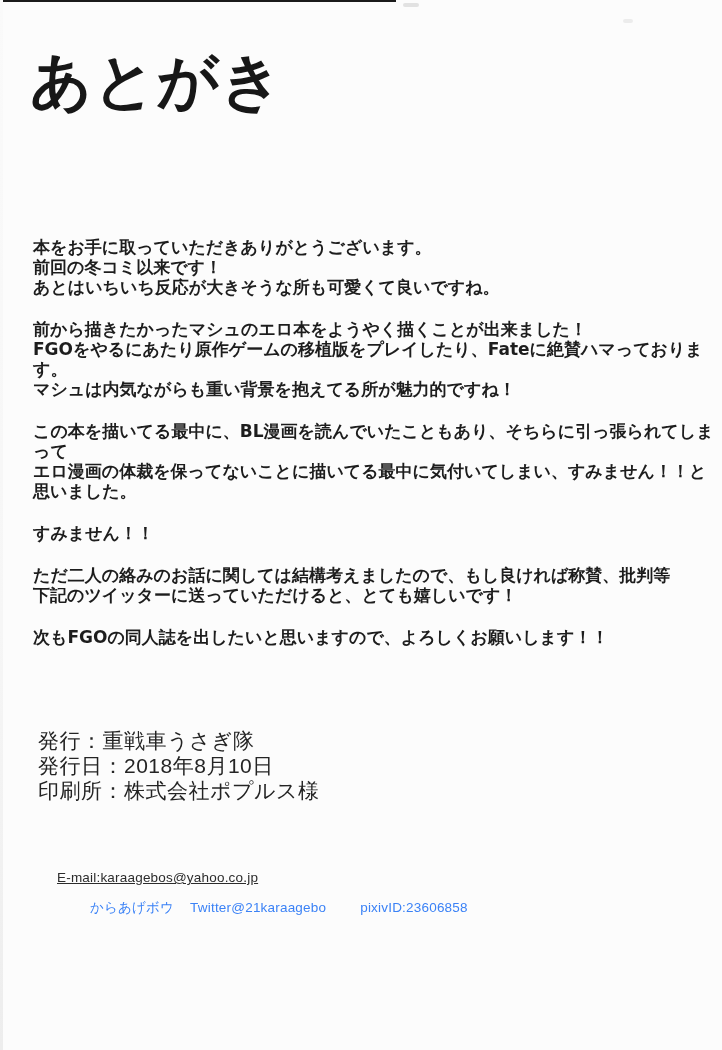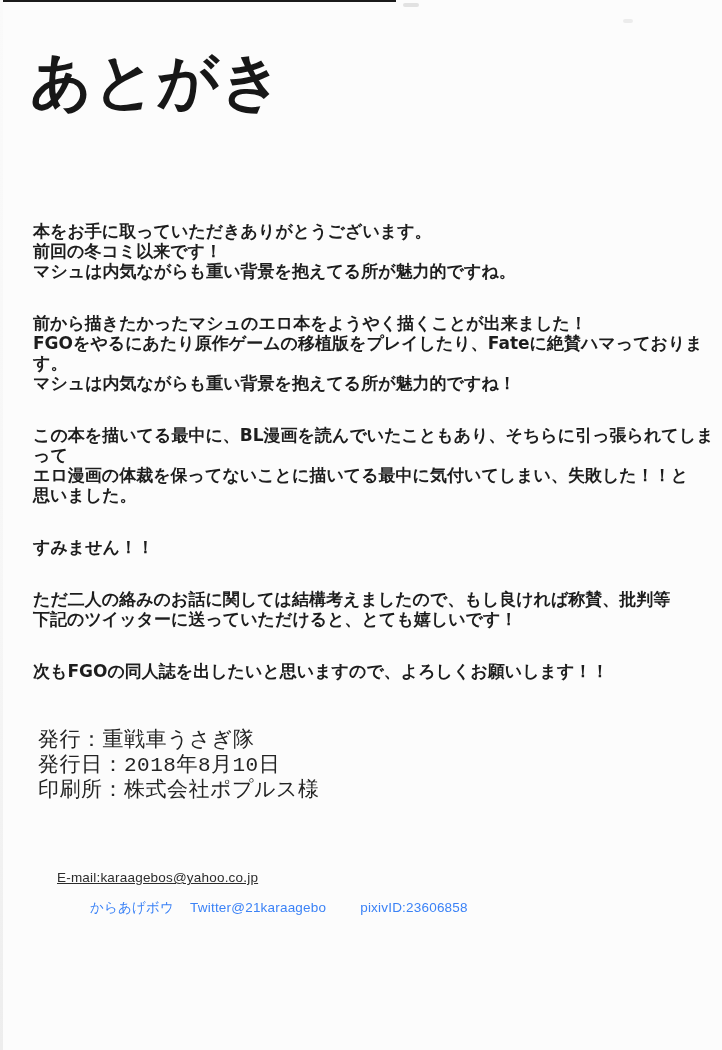--- a/index.html
+++ b/index.html
@@ -53,36 +53,36 @@
     line-height: 1.1;
     font-weight: bold;
     letter-spacing: 1px;
     color: #171717;
     text-align: center;
   }
   
   .afterword {
     position: absolute;
     left: 33px;
-    top: 221px;
+    top: 237px;
     width: 686px;
     font-size: 17px;
     line-height: 20px;
     font-weight: bold;
     color: #1d1d1d;
   }
   .afterword p { margin: 0; }
-  .afterword p + p { margin-top: 32px; }
+  .afterword p + p { margin-top: 22px; }
   .afterword .line { display: block; }
   
   .colophon {
     position: absolute;
     left: 38px;
     top: 728px;
-    font-family: Liberation Mono, monospace;
+    font-family: Liberation Sans, sans-serif;
     font-size: 21px;
     line-height: 25px;
     font-weight: normal;
     color: #242424;
     letter-spacing: 0.5px;
   }
   
   .contact-email {
     position: absolute;
     left: 57px;
@@ -114,30 +114,30 @@
   <div class="artifact-smudge-a"></div>
   <div class="artifact-smudge-b"></div>
   <div class="artifact-left-edge"></div>
 
   <h1 class="title">あとがき</h1>
 
   <div class="afterword">
     <p>
       <span class="line">本をお手に取っていただきありがとうございます。</span>
       <span class="line">前回の冬コミ以来です！</span>
-      <span class="line">マシュは内気ながらも重い背景を抱えてる所が魅力的ですね。</span>
+      <span class="line">あとはいちいち反応が大きそうな所も可愛くて良いですね。</span>
     </p>
     <p>
       <span class="line">前から描きたかったマシュのエロ本をようやく描くことが出来ました！</span>
       <span class="line">FGOをやるにあたり原作ゲームの移植版をプレイしたり、Fateに絶賛ハマっております。</span>
       <span class="line">マシュは内気ながらも重い背景を抱えてる所が魅力的ですね！</span>
     </p>
     <p>
       <span class="line">この本を描いてる最中に、BL漫画を読んでいたこともあり、そちらに引っ張られてしまって</span>
-      <span class="line">エロ漫画の体裁を保ってないことに描いてる最中に気付いてしまい、失敗した！！と</span>
+      <span class="line">エロ漫画の体裁を保ってないことに描いてる最中に気付いてしまい、すみません！！と</span>
       <span class="line">思いました。</span>
     </p>
     <p>
       <span class="line">すみません！！</span>
     </p>
     <p>
       <span class="line">ただ二人の絡みのお話に関しては結構考えましたので、もし良ければ称賛、批判等</span>
       <span class="line">下記のツイッターに送っていただけると、とても嬉しいです！</span>
     </p>
     <p>

